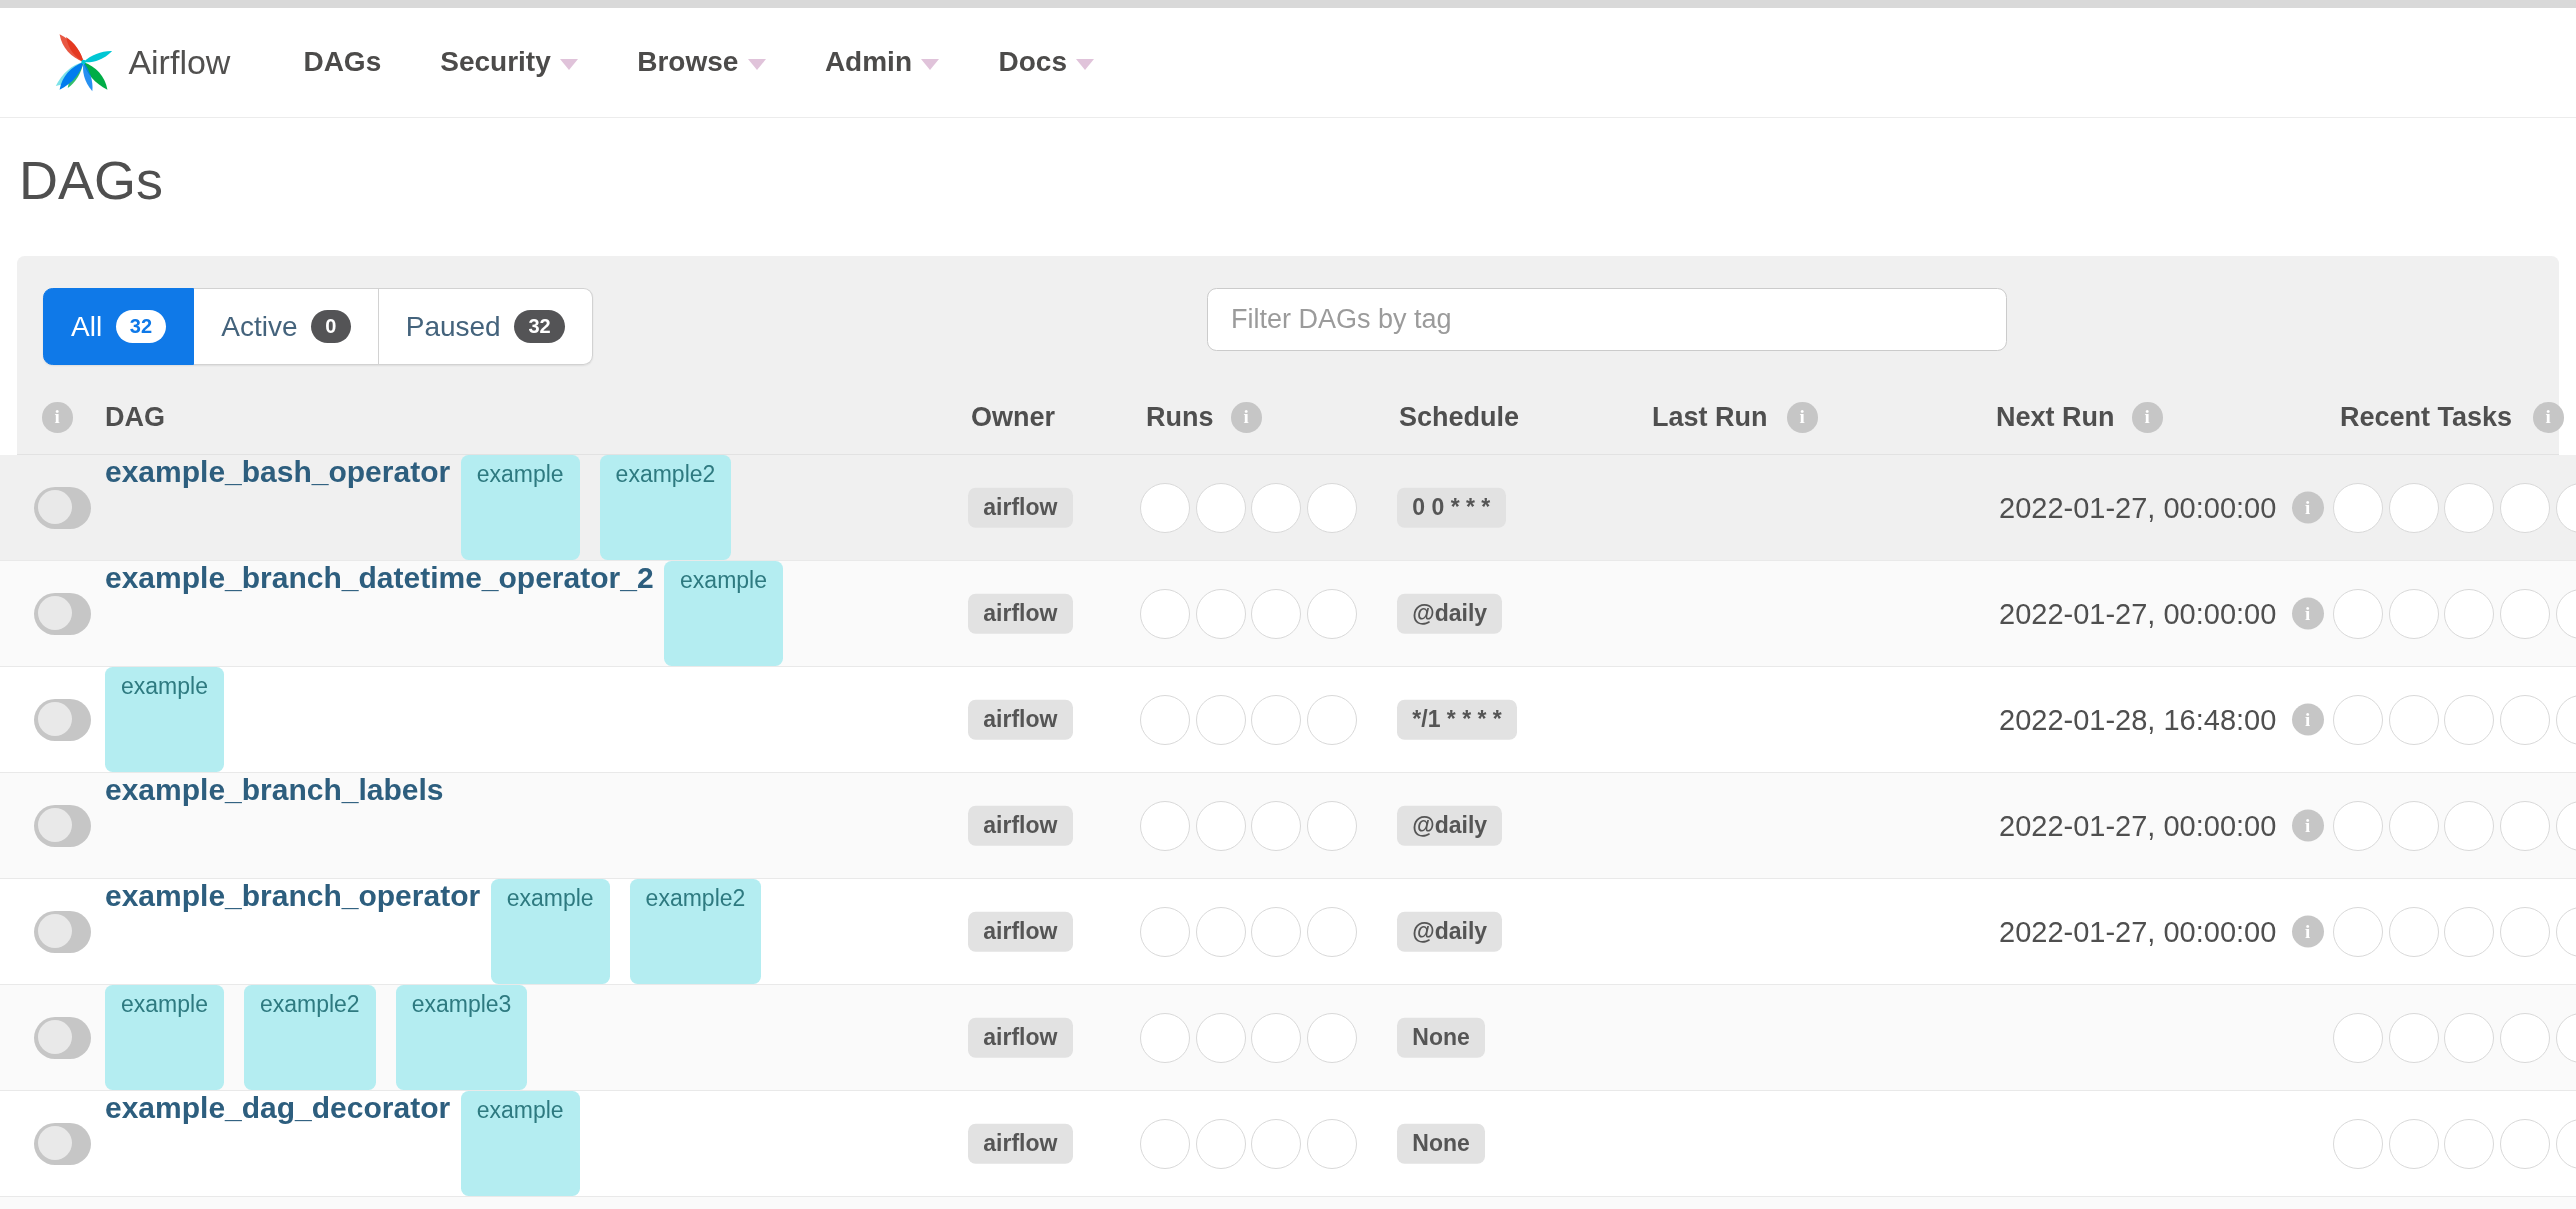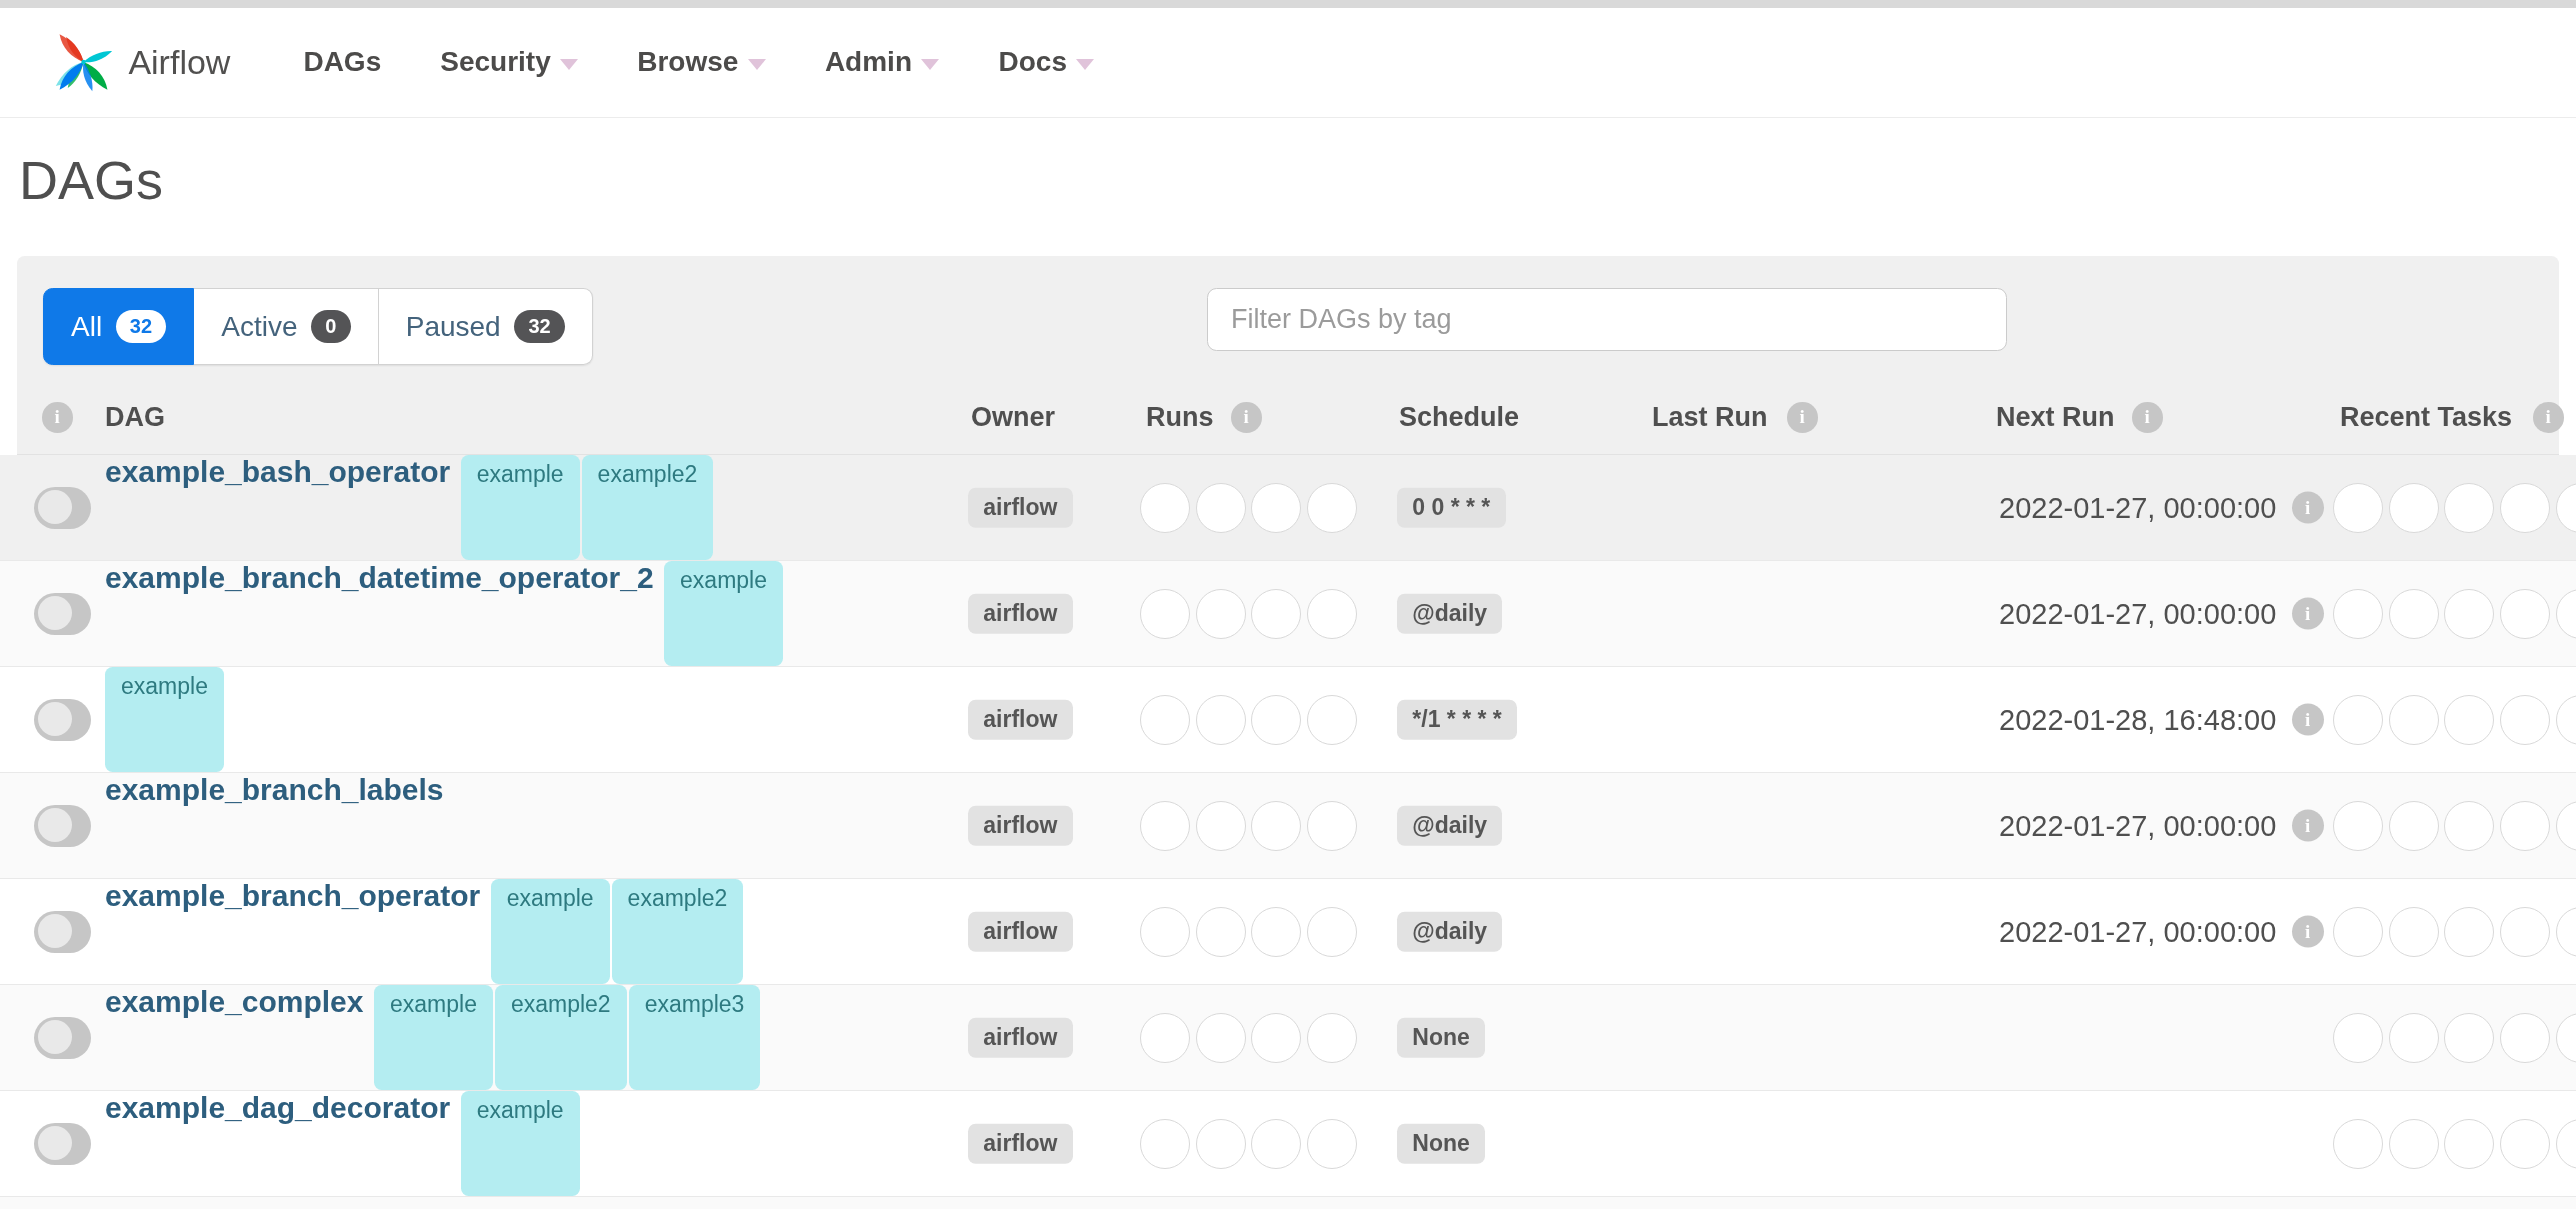--- a/index.html
+++ b/index.html
@@ -60,21 +60,21 @@
   .row-tail { height:12.4px; background:#fafafa; }
 
   .toggle { position:absolute; left:34px; top:50%; transform:translateY(-50%);
             width:57px; height:42px; border-radius:21px; background:#c6c6c6; cursor:pointer; }
   .toggle .knob { position:absolute; left:3.8px; top:3.8px; width:34px; height:34px;
                   border-radius:50%; background:#e9e9e9; }
 
   .namecol { position:absolute; left:105px; top:0; bottom:0; display:flex;
              flex-direction:row; justify-content:center; gap:10.5px; }
   .dagname { font-size:30px; font-weight:700; color:#2d5e7e; text-decoration:none; cursor:pointer; }
-  .tagrow { display:flex; gap:2px; }
+  .tagrow { display:flex; gap:20px; }
   .tagrow:empty { display:none; }
   .tag { background:#b4edf1; color:#2e7a80; font-size:23px; padding:5.7px 16px;
          border-radius:7.6px; cursor:pointer; }
 
   .badge { display:inline-block; background:#e2e2e2; color:#555; font-size:23px;
            font-weight:700; padding:6.7px 15.3px; border-radius:7.6px; white-space:nowrap; }
 
   .cell { position:absolute; top:50%; transform:translateY(-50%); }
   .owner-cell    { left:968px; }
   .runs-cell     { left:1140px; display:flex; gap:5.7px; }
@@ -338,21 +338,20 @@
         <span class="circle"></span>
         <span class="circle"></span>
       </div>
   </div>
 
   <div class="dag-row">
     <span class="toggle">
         <span class="knob"></span>
       </span>
     <div class="namecol">
-      <a class="dagname">example_complex</a>
       <div class="tagrow">
           <span class="tag">example</span>
           <span class="tag">example2</span>
           <span class="tag">example3</span>
         </div>
     </div>
     <div class="cell owner-cell">
       <span class="badge">airflow</span>
     </div>
     <div class="cell runs-cell">

